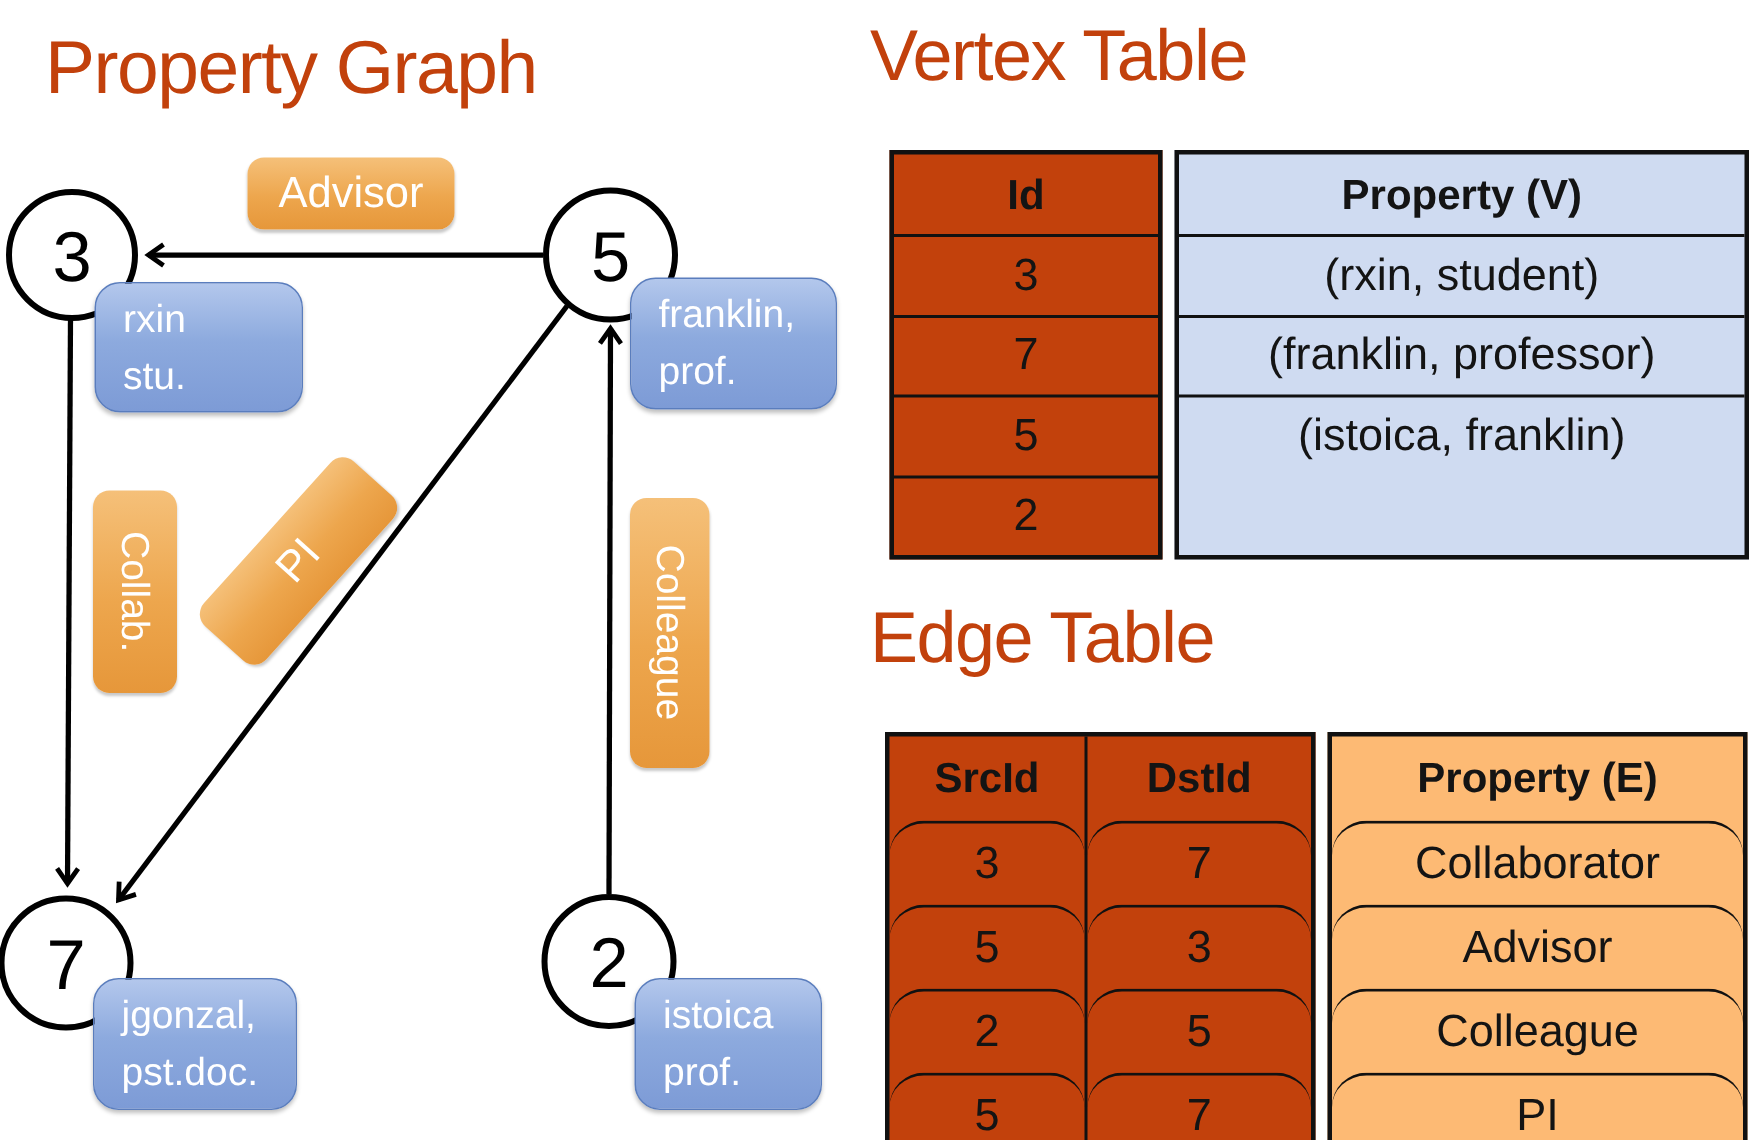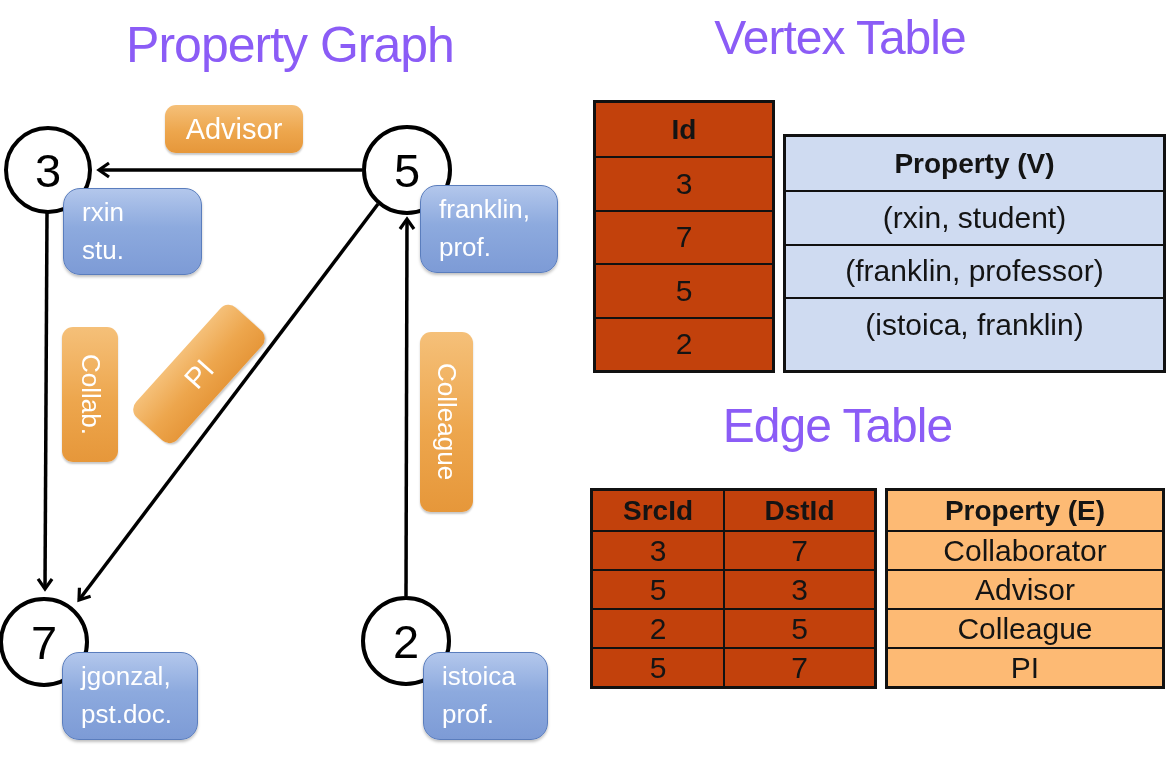--- a/index.html
+++ b/index.html
@@ -4,22 +4,22 @@
 <style>
   * { margin:0; padding:0; box-sizing:border-box; }
   html,body { background:#ffffff; }
   .canvas {
     position:relative; width:1170px; height:760px;
     background:#ffffff; overflow:hidden;
     font-family:"Liberation Sans", sans-serif;
     color:#111;
   }
   .title {
-    position:absolute; text-align:center;
-    font-size:50px; font-weight:400; letter-spacing:-1px; color:#8b5cf6;
+    position:absolute; text-align:left;
+    font-size:50px; font-weight:400; letter-spacing:-1px; color:#c2410c;
   }
   #pg-title   { left:30px;  top:16px;  width:520px; }
   #vt-title   { left:580px; top:10px;  width:520px; font-size:48px; }
   #et-title   { left:580px; top:398px; width:515px; font-size:48px; }
 
   
   svg.edges { position:absolute; left:0; top:0; pointer-events:none; }
 
   .node {
     position:absolute; border:4px solid #000; border-radius:50%;
@@ -67,23 +67,23 @@
   .tbox { border:3px solid #111; background:#c2410c; }
   .cell {
     display:flex; align-items:center; justify-content:center;
     font-size:30px; border-top:2.5px solid #111; color:#141414;
   }
   .cell:first-child { border-top:none; }
   .cell.hdr { font-weight:bold; font-size:28px; }
 
   #vertex-table .cell { height:53.4px; }
   #vt-id-box   { width:182px; }
-  #vt-prop-box { width:383px; background:#cfdbf1;margin-top:34px; }
+  #vt-prop-box { width:383px; background:#cfdbf1; }
 
-  #edge-table .cell { height:39px; }
+  #edge-table .cell { height:56px;border-radius:23px; }
   #et-ids-box  { width:287px; display:flex; }
   #et-src-col  { width:130px; }
   #et-dst-col  { flex:1; border-left:2.5px solid #111; }
   #et-prop-box { width:280px; background:#fdba74; }
 </style>
 </head>
 <body>
 
 <div class="canvas">
 

